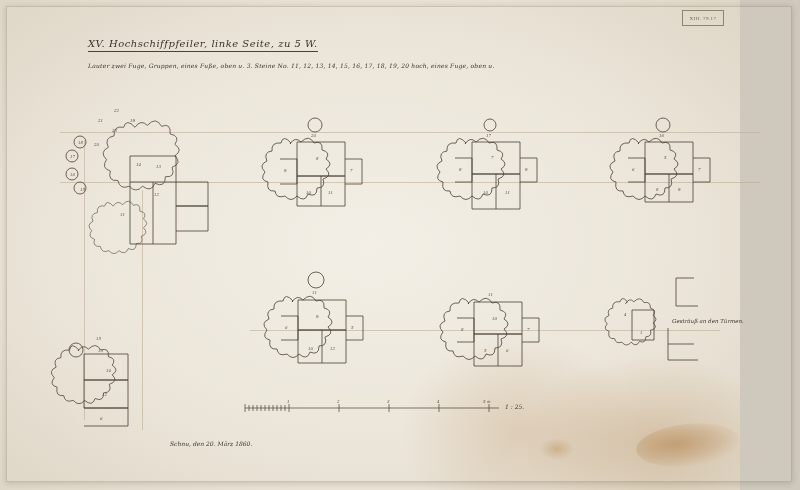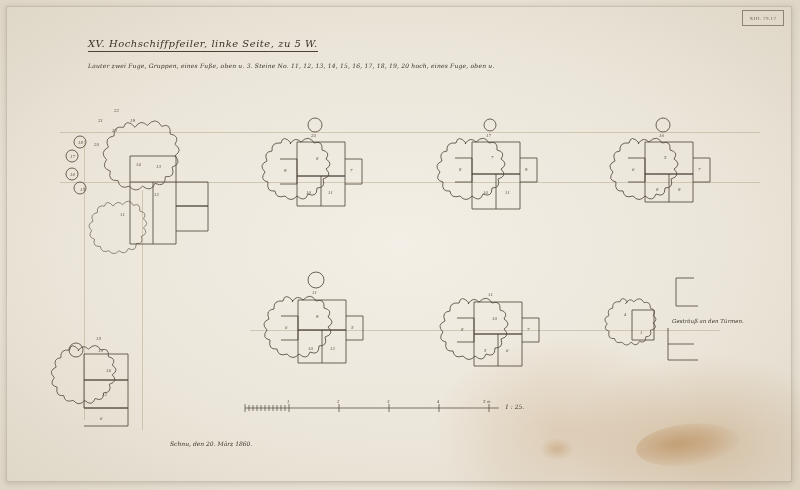--- a/index.html
+++ b/index.html
@@ -2,21 +2,21 @@
 <html><head>
 <meta charset="utf-8">
 <style>
   html,body{margin:0;padding:0;}
   body{
     width:800px;height:490px;overflow:hidden;
     background:#cfc8bd;
     font-family:"Liberation Serif", serif;
   }
   #sheet{
-    position:absolute;left:0;top:0;width:800px;height:490px;
+    position:absolute;left:0;top:0;width:740px;height:490px;
     background:
       radial-gradient(ellipse at 70% 88%, rgba(190,150,105,0.30) 0%, rgba(190,150,105,0.0) 16%),
       radial-gradient(ellipse at 88% 90%, rgba(185,143,95,0.38) 0%, rgba(185,143,95,0.0) 14%),
       radial-gradient(ellipse at 50% 50%, #f3efe6 0%, #ebe5d9 60%, #ded6c6 100%);
   }
   
   .sheet-edge{
     position:absolute;left:6px;top:6px;width:786px;height:476px;
     box-shadow:0 0 0 1px rgba(120,105,85,0.25) inset, 0 1px 6px rgba(60,50,35,0.20);
     pointer-events:none;

